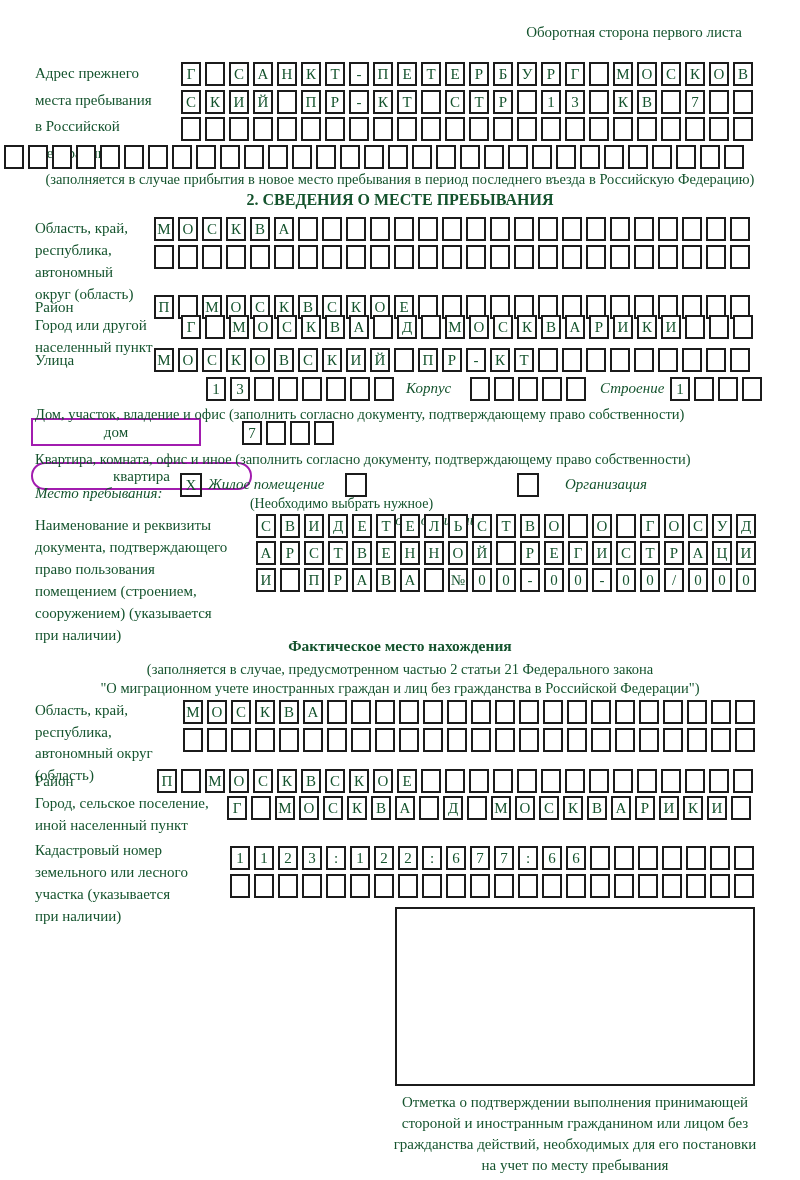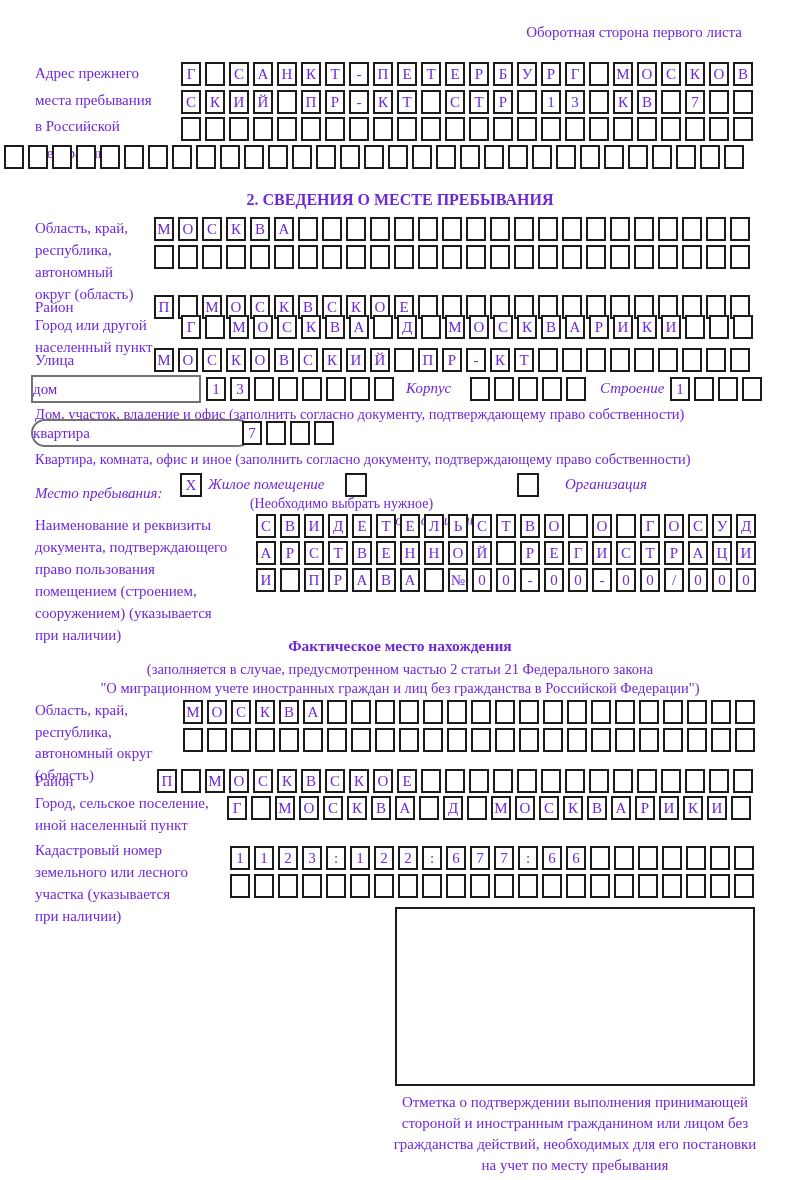--- a/index.html
+++ b/index.html
@@ -1,29 +1,29 @@
 <!DOCTYPE html>
 <html lang="ru"><head>
 <meta charset="utf-8">
 <style>
   html,body{margin:0;padding:0;background:#fff;}
   .page{position:relative;width:800px;height:1180px;background:#ffffff;
-        font-family:"Liberation Serif","DejaVu Serif",serif;color:#6d28d9;overflow:hidden;}
+        font-family:"Liberation Serif","DejaVu Serif",serif;color:#14532d;overflow:hidden;}
   .abs{position:absolute;}
   .lbl{font-size:15px;line-height:22px;white-space:pre-line;}
   .lbl-wide{font-size:15px;line-height:26.5px;white-space:pre-line;}
   .note{font-size:14.5px;text-align:center;white-space:pre-line;}
   .title{font-size:16px;font-weight:bold;text-align:center;}
   .subtitle{font-size:15.5px;font-weight:bold;text-align:center;}
   .cells{display:flex;gap:4px;}
   .cell{width:20px;height:24px;border:2px solid #1b1b1b;box-sizing:border-box;
         display:flex;align-items:center;justify-content:center;
         font-size:15px;background:#fff;flex:0 0 auto;}
-  .bigbox{border:2px solid #737373;box-sizing:border-box;display:flex;
-          align-items:center;font-size:15px;background:#fff;}
+  .bigbox{border:2px solid #a21caf;box-sizing:border-box;display:flex;
+          align-items:center;justify-content:center;font-size:15px;background:#fff;margin-top:43px;}
   .chk{width:22px;height:24px;border:2px solid #1b1b1b;box-sizing:border-box;
        display:flex;align-items:center;justify-content:center;font-size:15px;}
   .inline-lbl{font-size:15px;white-space:nowrap;font-style:italic;}
   .frame{border:2px solid #1b1b1b;box-sizing:border-box;background:#fff;}
 </style>
 </head>
 <body>
 
 <div class="page">
 
@@ -137,20 +137,21 @@
       <div class="cell"></div>
       <div class="cell"></div>
       <div class="cell"></div>
       <div class="cell"></div>
       <div class="cell"></div>
       <div class="cell"></div>
       <div class="cell"></div>
       <div class="cell"></div>
       <div class="cell"></div>
     </div>
+  <div class="abs note" style="left:0;top:171px;width:800px;">(заполняется в случае прибытия в новое место пребывания в период последнего въезда в Российскую Федерацию)</div>
 
   <div class="abs title" style="left:0;top:191px;width:800px;">2. СВЕДЕНИЯ О МЕСТЕ ПРЕБЫВАНИЯ</div>
 
   <div class="abs lbl" style="left:35px;top:217px;">Область, край,
 республика,
 автономный
 округ (область)</div>
   <div class="abs cells" style="left:154px;top:217px;">
       <div class="cell">М</div>
       <div class="cell">О</div>

